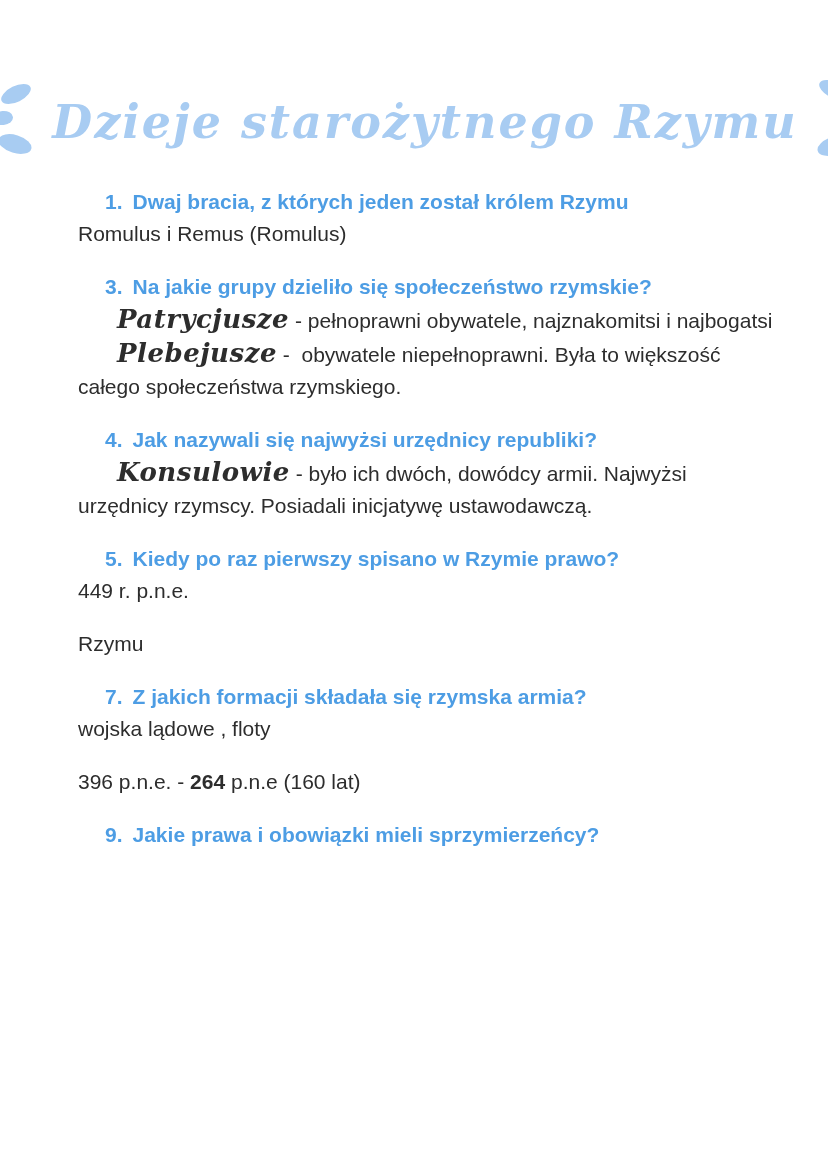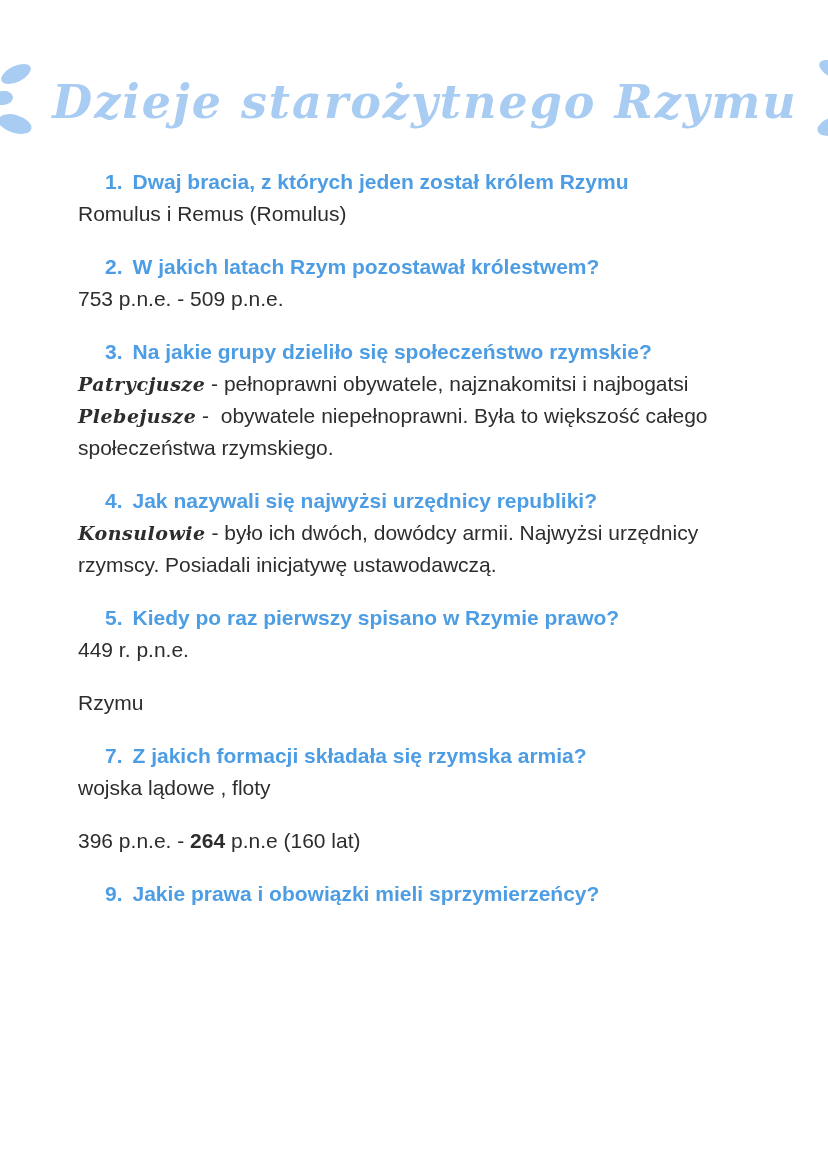--- a/index.html
+++ b/index.html
@@ -13,21 +13,21 @@
   body{
     width:828px;height:1171px;
     font-family:"Liberation Sans",sans-serif;
     color:var(--ink);
     overflow:hidden;
     position:relative;
   }
   .page{
     width:828px;height:1171px;
     background:var(--bg);
-    padding:54px 46px 0 78px;
+    padding:74px 46px 0 78px;
   }
   .title-row{
     display:flex;
     align-items:center;
     justify-content:center;
     gap:14px;
     margin-bottom:16px;
     margin-left:-10px;
   }
   .page-title{
@@ -57,22 +57,23 @@
     line-height:32px;
     white-space:pre-wrap;
     color:var(--ink);
   }
   .seg-normal{}
   .seg-bold{font-weight:700;}
   .seg-script{
     font-family:"DejaVu Serif",serif;
     font-style:italic;
     font-weight:700;
-    font-size:19px;
+    font-size:26px;
     letter-spacing:.5px;
+    margin-left:39px;
   }
 </style>
 </head>
 <body>
 
 <div class="page">
 
   <div class="title-row">
     <span class="flourish">
       <svg width="48" height="84" viewBox="0 0 48 84" xmlns="http://www.w3.org/2000/svg">
@@ -96,26 +97,20 @@
   </div>
 
   <div class="qa-list">
   <div class="qa-block">
     <div class="question-line">
       <span class="question-number">1.</span><span>Dwaj bracia, z których jeden został królem Rzymu</span>
     </div>
     <div class="answer"><span class="seg-normal">Romulus i Remus (Romulus)</span></div>
   </div>
 
-  <div class="qa-block">
-    <div class="question-line">
-      <span class="question-number">2.</span><span>W jakich latach Rzym pozostawał królestwem?</span>
-    </div>
-    <div class="answer"><span class="seg-normal">753 p.n.e. - 509 p.n.e.</span></div>
-  </div>
 
   <div class="qa-block">
     <div class="question-line">
       <span class="question-number">3.</span><span>Na jakie grupy dzieliło się społeczeństwo rzymskie?</span>
     </div>
     <div class="answer"><span class="seg-script">Patrycjusze</span><span class="seg-normal"> - pełnoprawni obywatele, najznakomitsi i najbogatsi</span><br><span class="seg-script">Plebejusze</span><span class="seg-normal"> -  obywatele niepełnoprawni. Była to większość całego społeczeństwa rzymskiego.</span></div>
   </div>
 
   <div class="qa-block">
     <div class="question-line">

